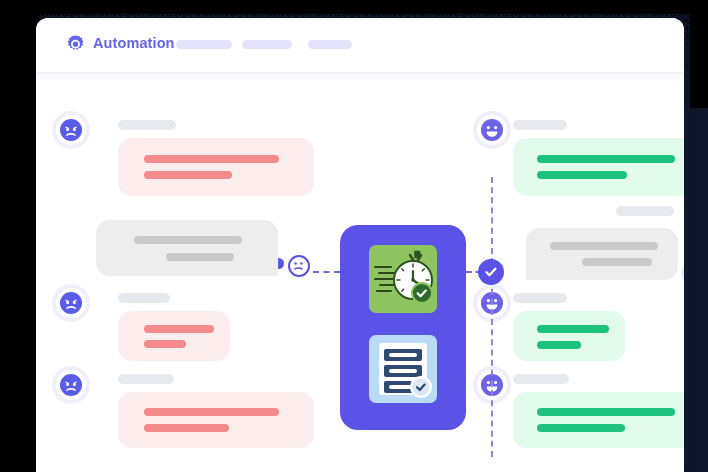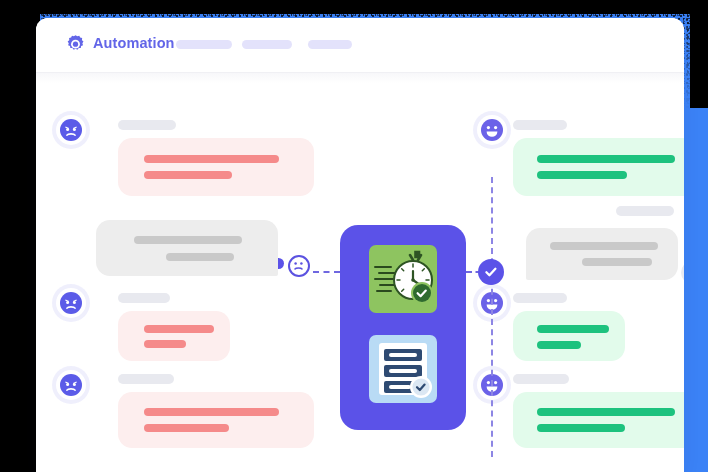--- a/index.html
+++ b/index.html
@@ -5,21 +5,21 @@
   html, body {
     margin: 0;
     padding: 0;
     background: #ffffff;
   }
   #stage {
     position: relative;
     width: 708px;
     height: 472px;
     overflow: hidden;
-    background: #3b82f6;
+    background: #0f172a;
     font-family: "Liberation Sans", sans-serif;
   }
 
   
   .noise-shadow {
     position: absolute;
     pointer-events: none;
   }
   #noise-left {
     left: 0; top: 0; width: 40px; height: 472px;

